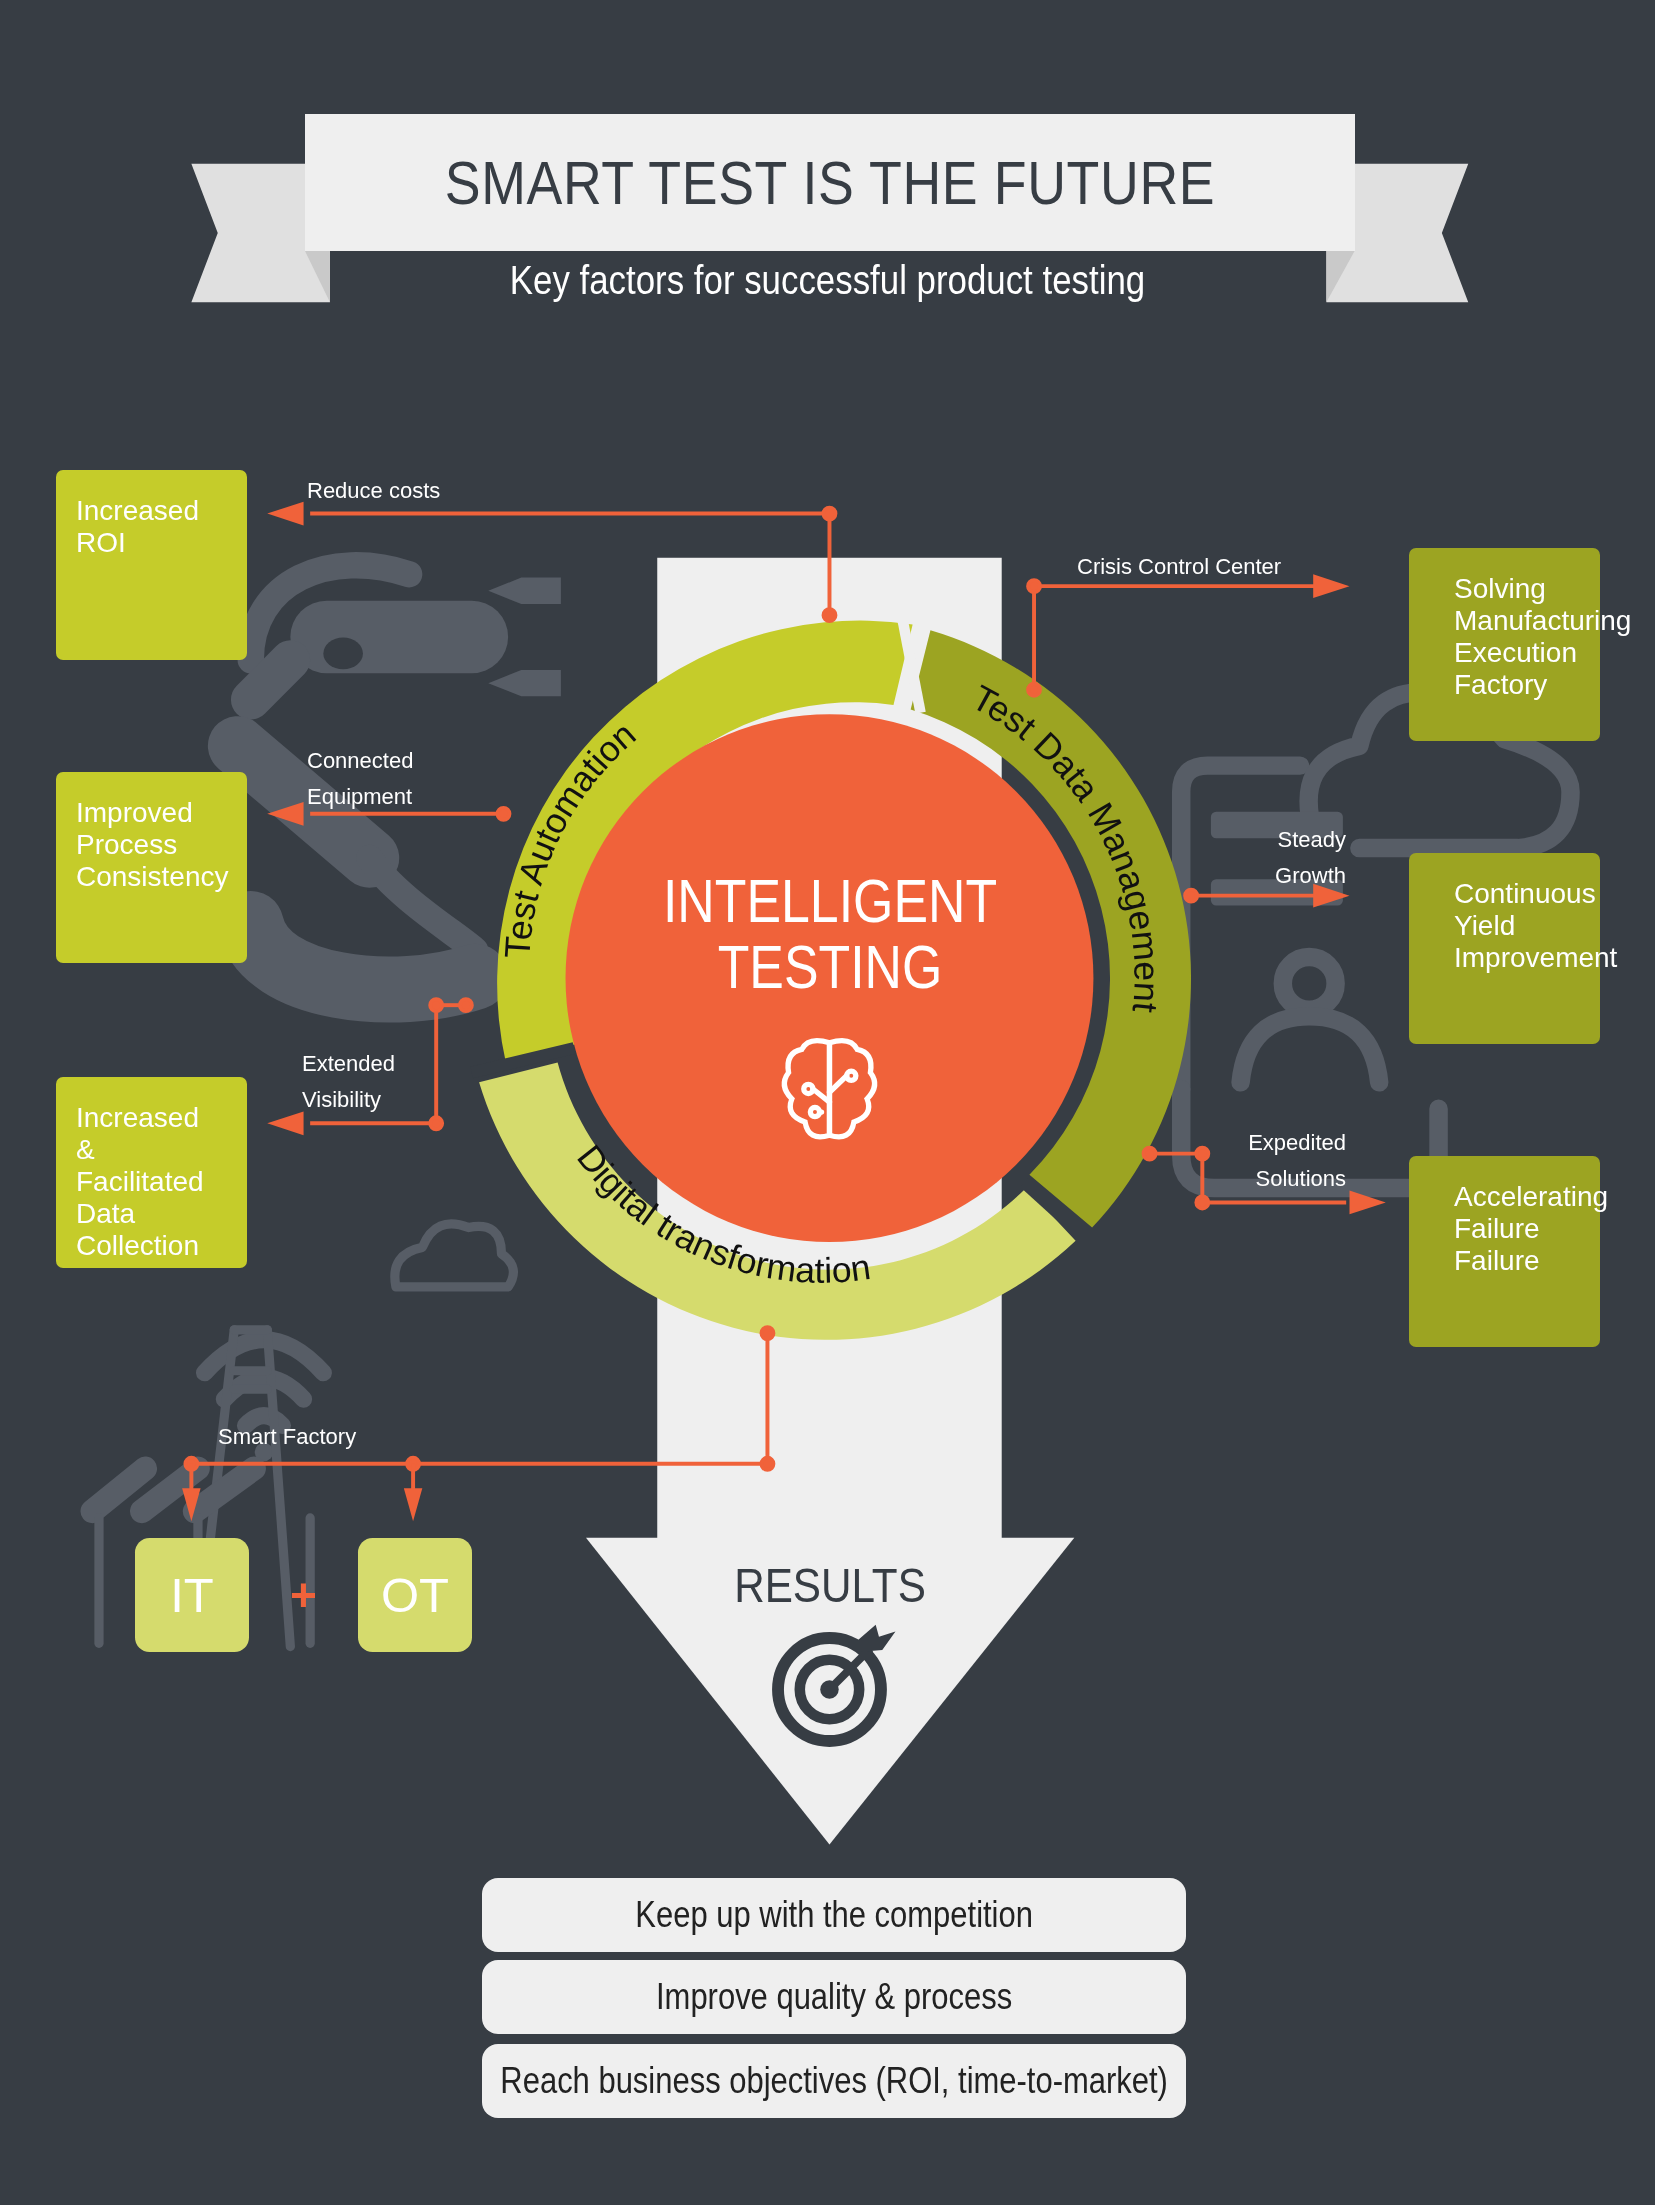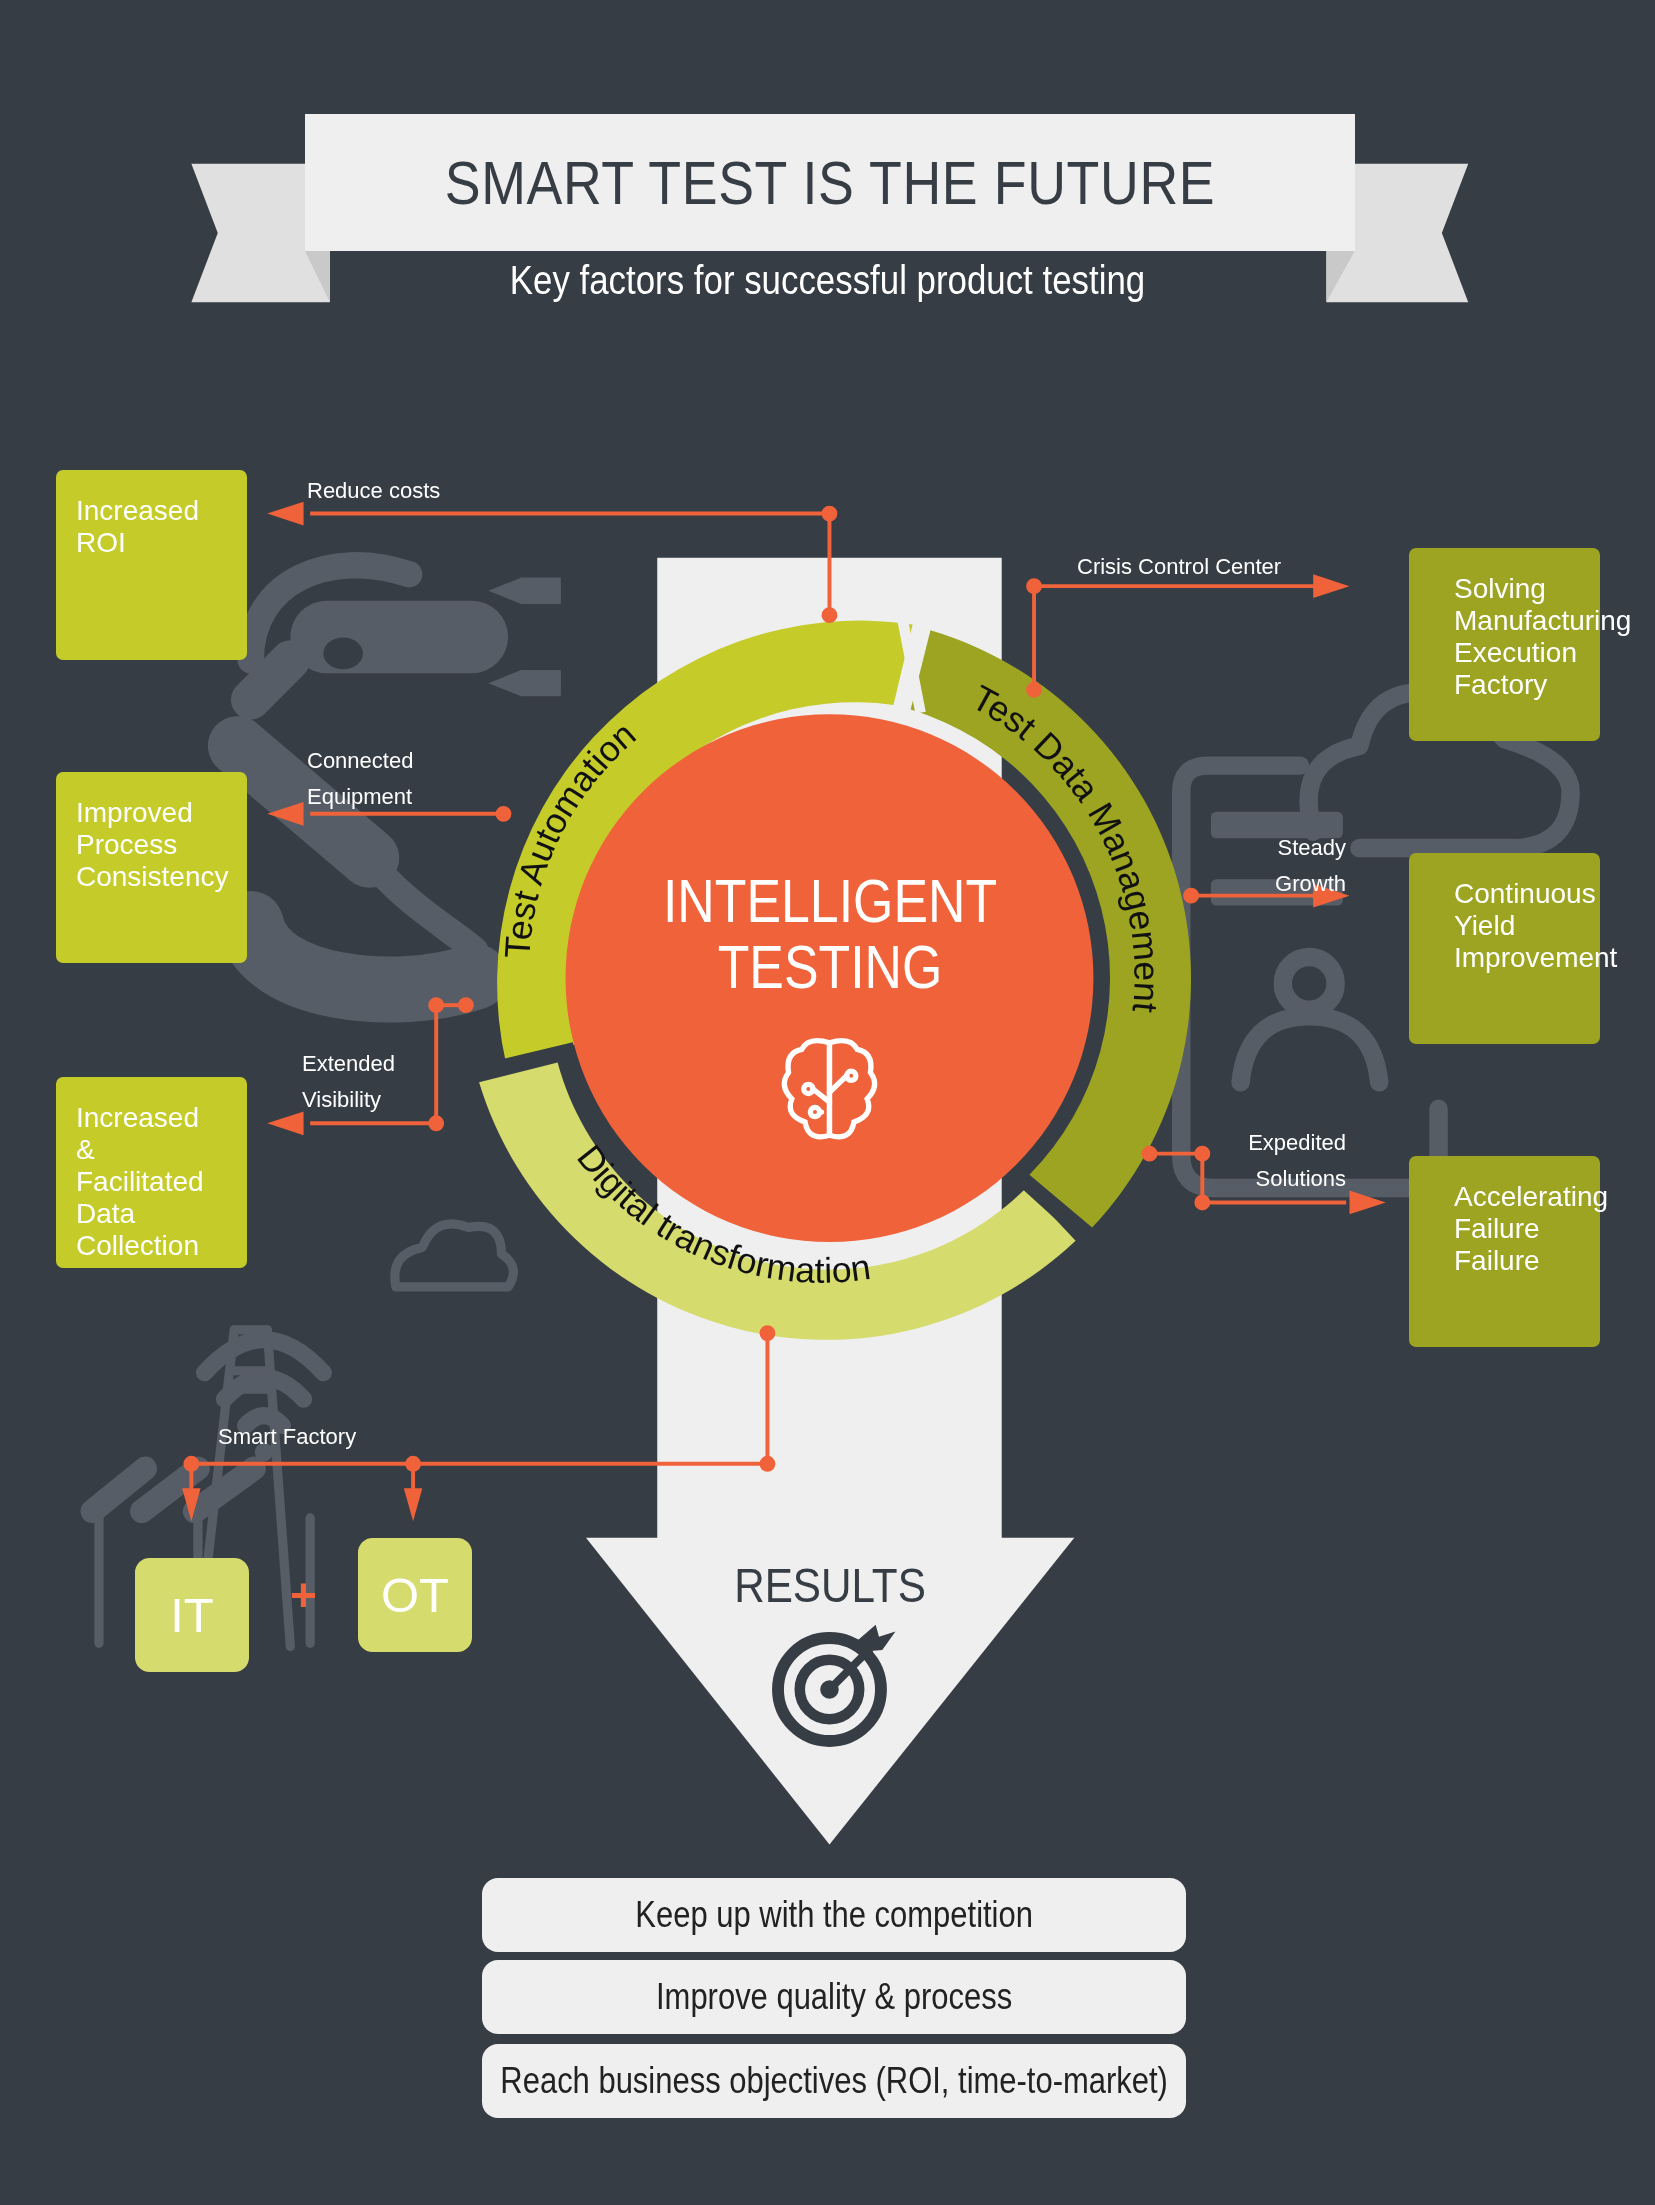--- a/index.html
+++ b/index.html
@@ -208,21 +208,21 @@
 <div class="lbl" style="left:307px;top:743px;">
   <div>Connected</div>
   <div>Equipment</div>
 </div>
 <div class="lbl" style="left:302px;top:1046px;">
   <div>Extended</div>
   <div>Visibility</div>
 </div>
 
 <div class="lbl" style="left:1077px;top:549px;">Crisis Control Center</div>
-<div class="lbl r" style="left:1188px;width:158px;top:822px;margin-top:8px;">
+<div class="lbl r" style="left:1188px;width:158px;top:822px;">
   <div>Steady</div>
   <div>Growth</div>
 </div>
 <div class="lbl r" style="left:1188px;width:158px;top:1125px;">
   <div>Expedited</div>
   <div>Solutions</div>
 </div>
 
 <div class="box lime" style="left:56px;top:470px;width:191px;height:190px;">
   <span>Increased</span>
@@ -251,21 +251,21 @@
   <span>Yield</span>
   <span>Improvement</span>
 </div>
 <div class="box olive" style="left:1409px;top:1156px;width:191px;height:191px;">
   <span>Accelerating</span>
   <span>Failure</span>
   <span>Failure</span>
 </div>
 
 <div class="lbl" style="left:218px;top:1419px;">Smart Factory</div>
-<div class="small-box" style="left:135px;top:1538px;margin-top:20px;">IT</div>
+<div class="small-box" style="left:135px;top:1538px;">IT</div>
 <div class="abs" style="left:290px;top:1568px;color:#F0623A;font-size:46px;font-weight:bold;">+</div>
 <div class="small-box" style="left:358px;top:1538px;">OT</div>
 
 <div class="abs results-title">RESULTS</div>
 <div class="pill" style="top:1878px;">
     <span>Keep up with the competition</span>
   </div>
 <div class="pill" style="top:1960px;">
     <span>Improve quality &amp; process</span>
   </div>

